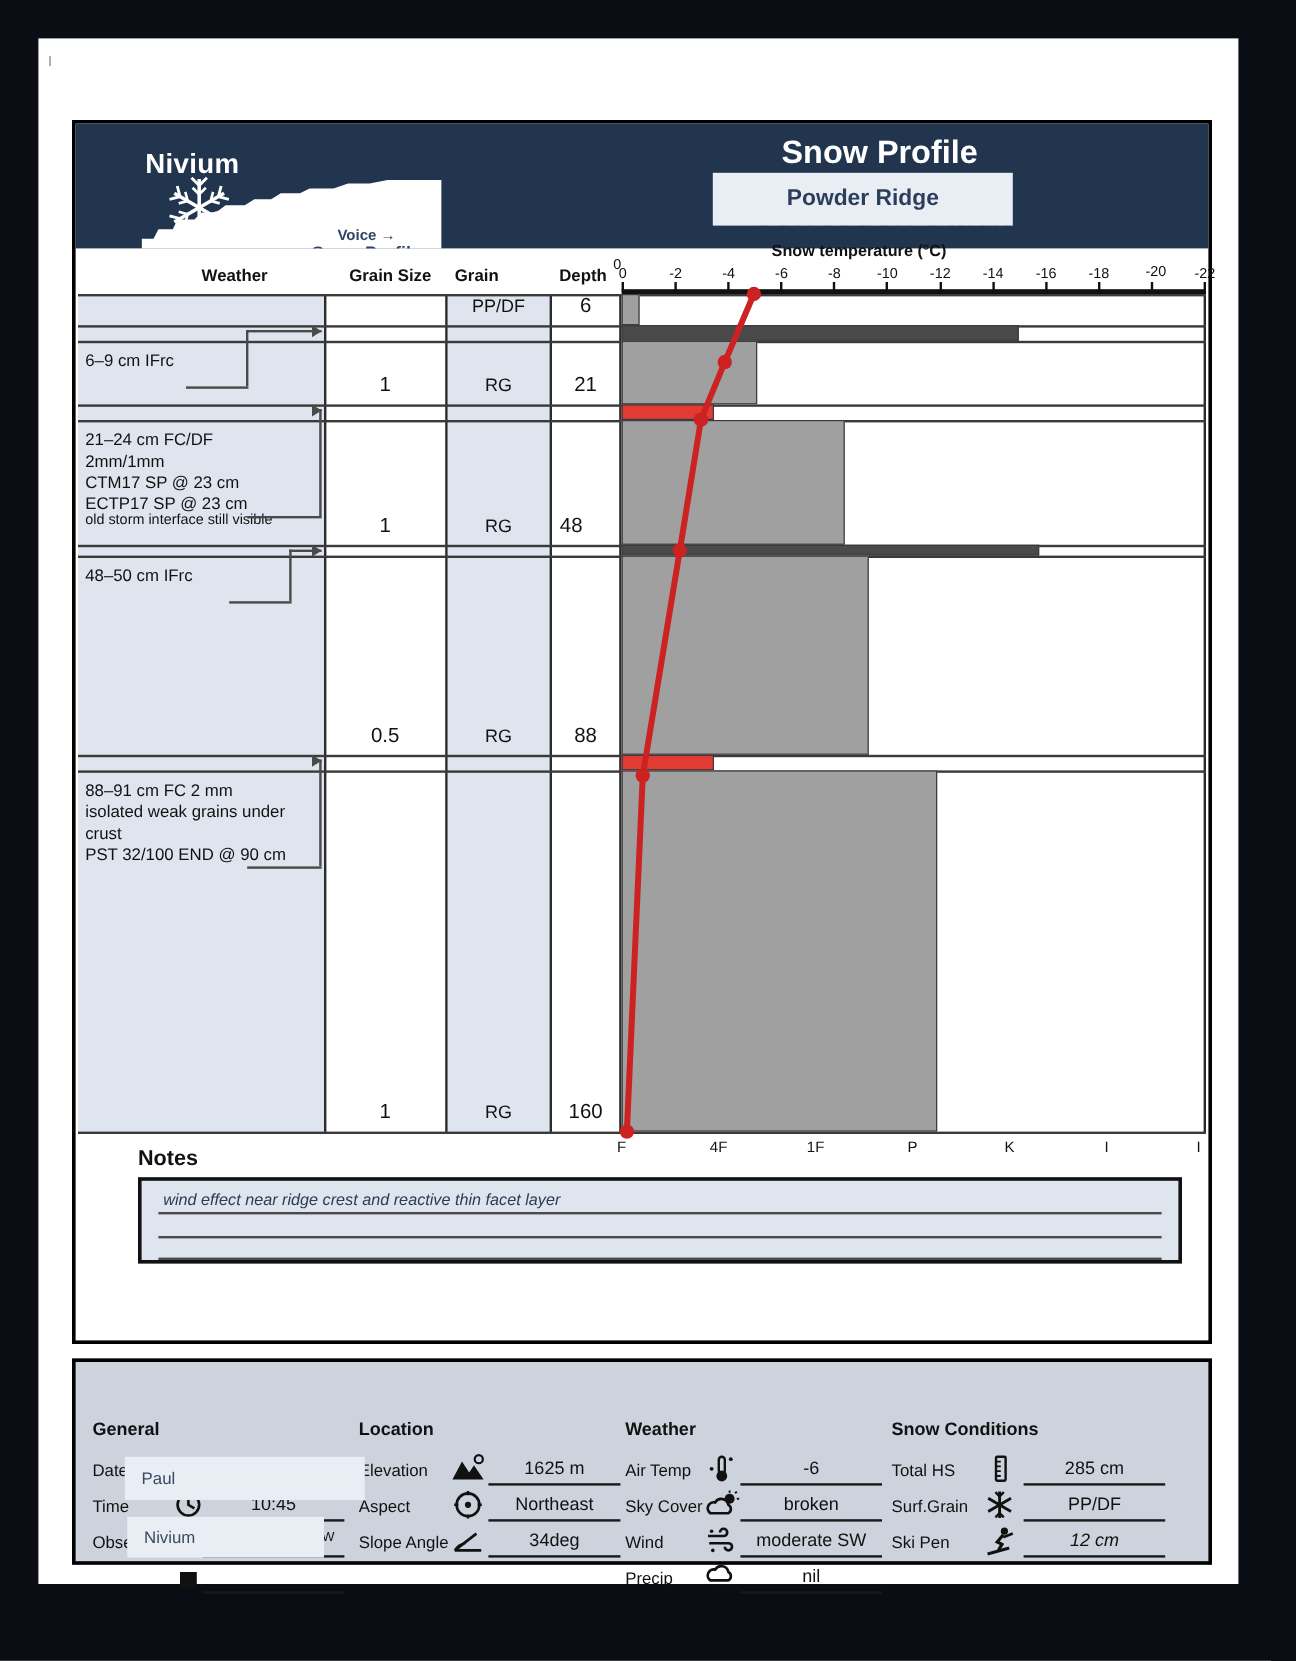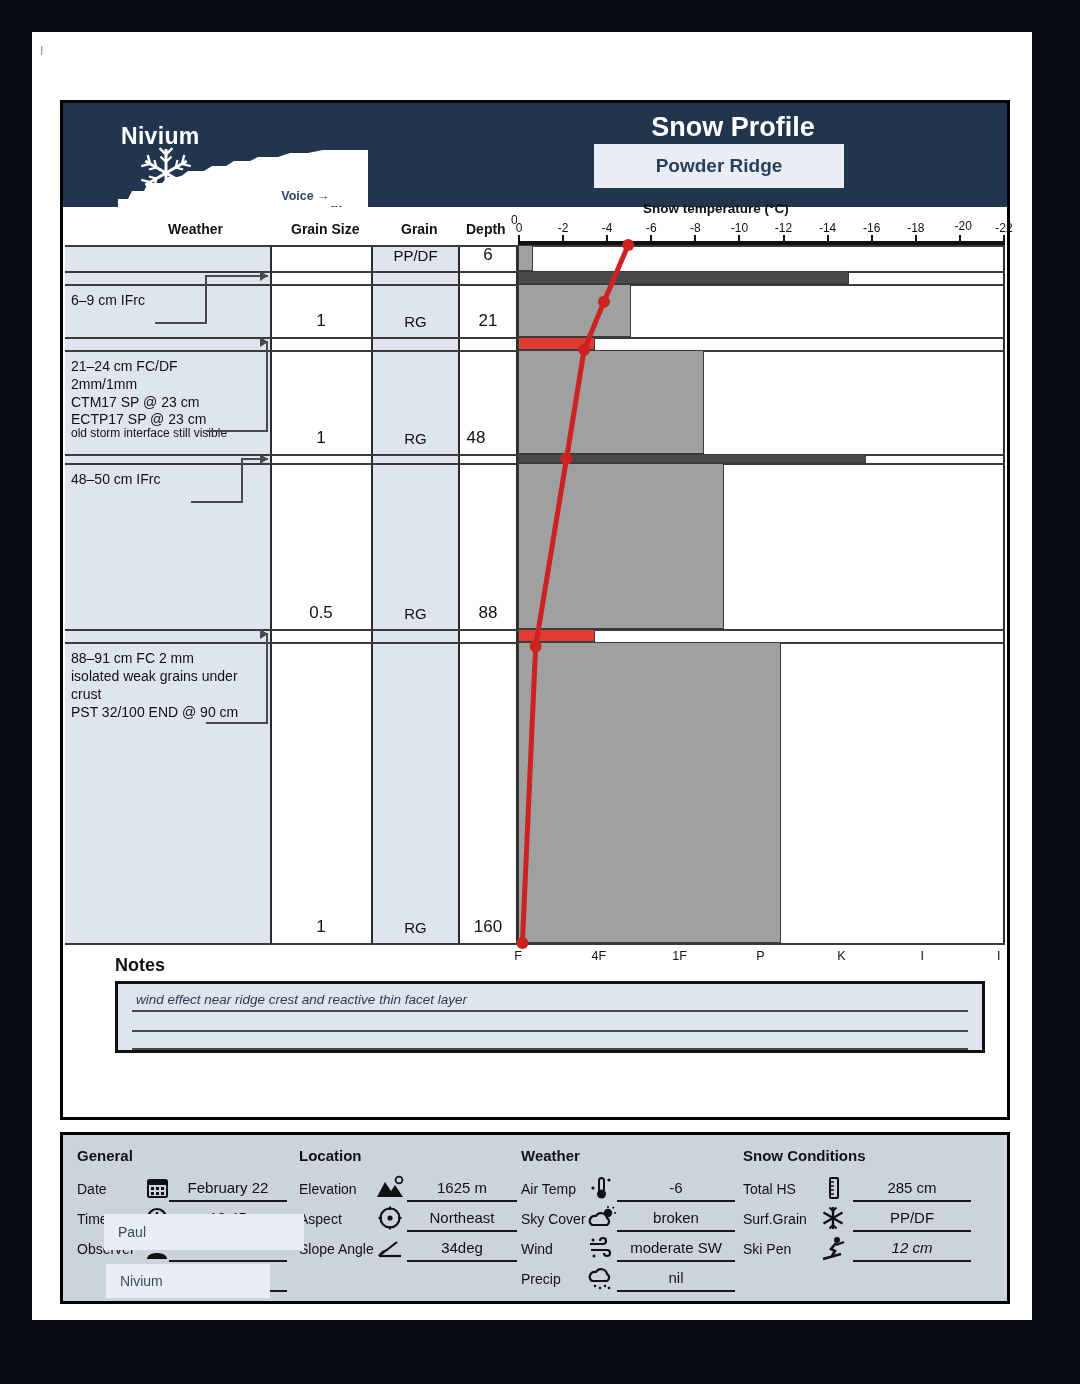--- a/index.html
+++ b/index.html
@@ -79,21 +79,21 @@
   .notesBox{position:absolute;left:52px;top:26px;right:22px;height:72px;border:3px solid #111;background:#dfe5ee;box-sizing:border-box;}
   .nline{position:absolute;left:14px;right:14px;height:2px;background:#4a4a4a;}
   .ntext{position:absolute;left:18px;font-size:13.5px;color:#2c3a52;}
 
   
   .info{
     position:absolute;left:28px;top:1100px;width:950px;height:172px;
     background:#ccd3dc;border:3px solid #000;box-sizing:border-box;
   }
   .sec{position:absolute;top:12px;}
-  .sectitle{font-size:15px;font-weight:bold;color:#111;margin-bottom:11px;}
+  .sectitle{font-size:15px;font-weight:bold;color:#111;margin-bottom:11px;margin-top:36px;}
   .row{position:relative;height:30px;}
   .lbl{position:absolute;left:0;top:6px;font-size:14px;color:#111;white-space:nowrap;}
   .ico{position:absolute;top:0px;width:30px;height:26px;}
   .val{position:absolute;top:4px;font-size:15px;color:#111;text-align:center;}
   .val.sm{font-size:11px;}
   .uline{position:absolute;height:2px;background:#1a1a1a;}
 
   
   .chip{
     position:absolute;background:#e9edf4;color:#3a4a5f;
@@ -150,21 +150,21 @@
 
       <div class="titleblock">
         <div class="title1">Snow Profile</div>
         <div class="title2">Correction Stack</div>
       </div>
     </div>
 
     <div class="colhdr">
       <div class="ch" style="left:105px;top:14px;">Weather</div>
       <div class="ch" style="left:228px;top:14px;">Grain Size</div>
-      <div class="ch" style="left:338px;top:14px;">Grain</div>
+      <div class="ch" style="left:316px;top:14px;">Grain</div>
       <div class="ch" style="left:403px;top:14px;">Depth</div>
       <div class="zeroL" style="left:448px;top:6px;">0</div>
       <div class="tempAxisLabel" style="left:580px;top:-6px;">Snow temperature (°C)</div>
       <div id="tempticks">
           <div class="axisline" style="left: 455px; top: 34px; width: 487px;"></div>
           <div class="tick" style="left: 444px; top: 14px; width: 24px; text-align: center;">0</div>
           <div class="tickmark" style="left: 455px; top: 28px; height: 8px;"></div>
           <div class="tick" style="left: 488.091px; top: 14px; width: 24px; text-align: center;">-2</div>
           <div class="tickmark" style="left: 499.091px; top: 28px; height: 8px;"></div>
           <div class="tick" style="left: 532.182px; top: 14px; width: 24px; text-align: center;">-4</div>

